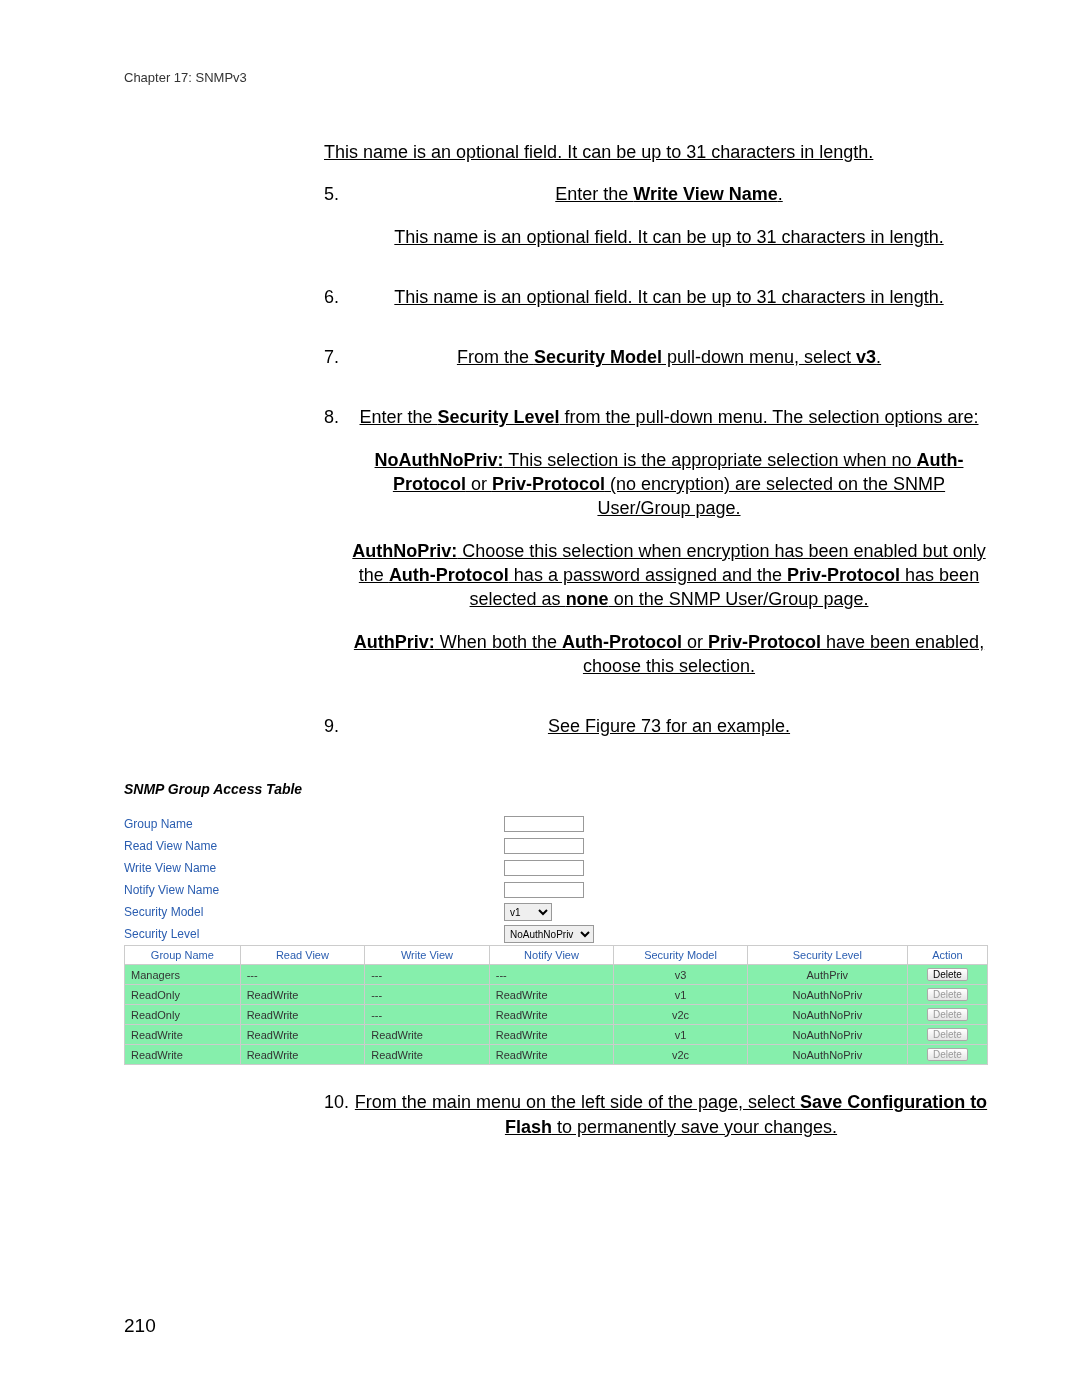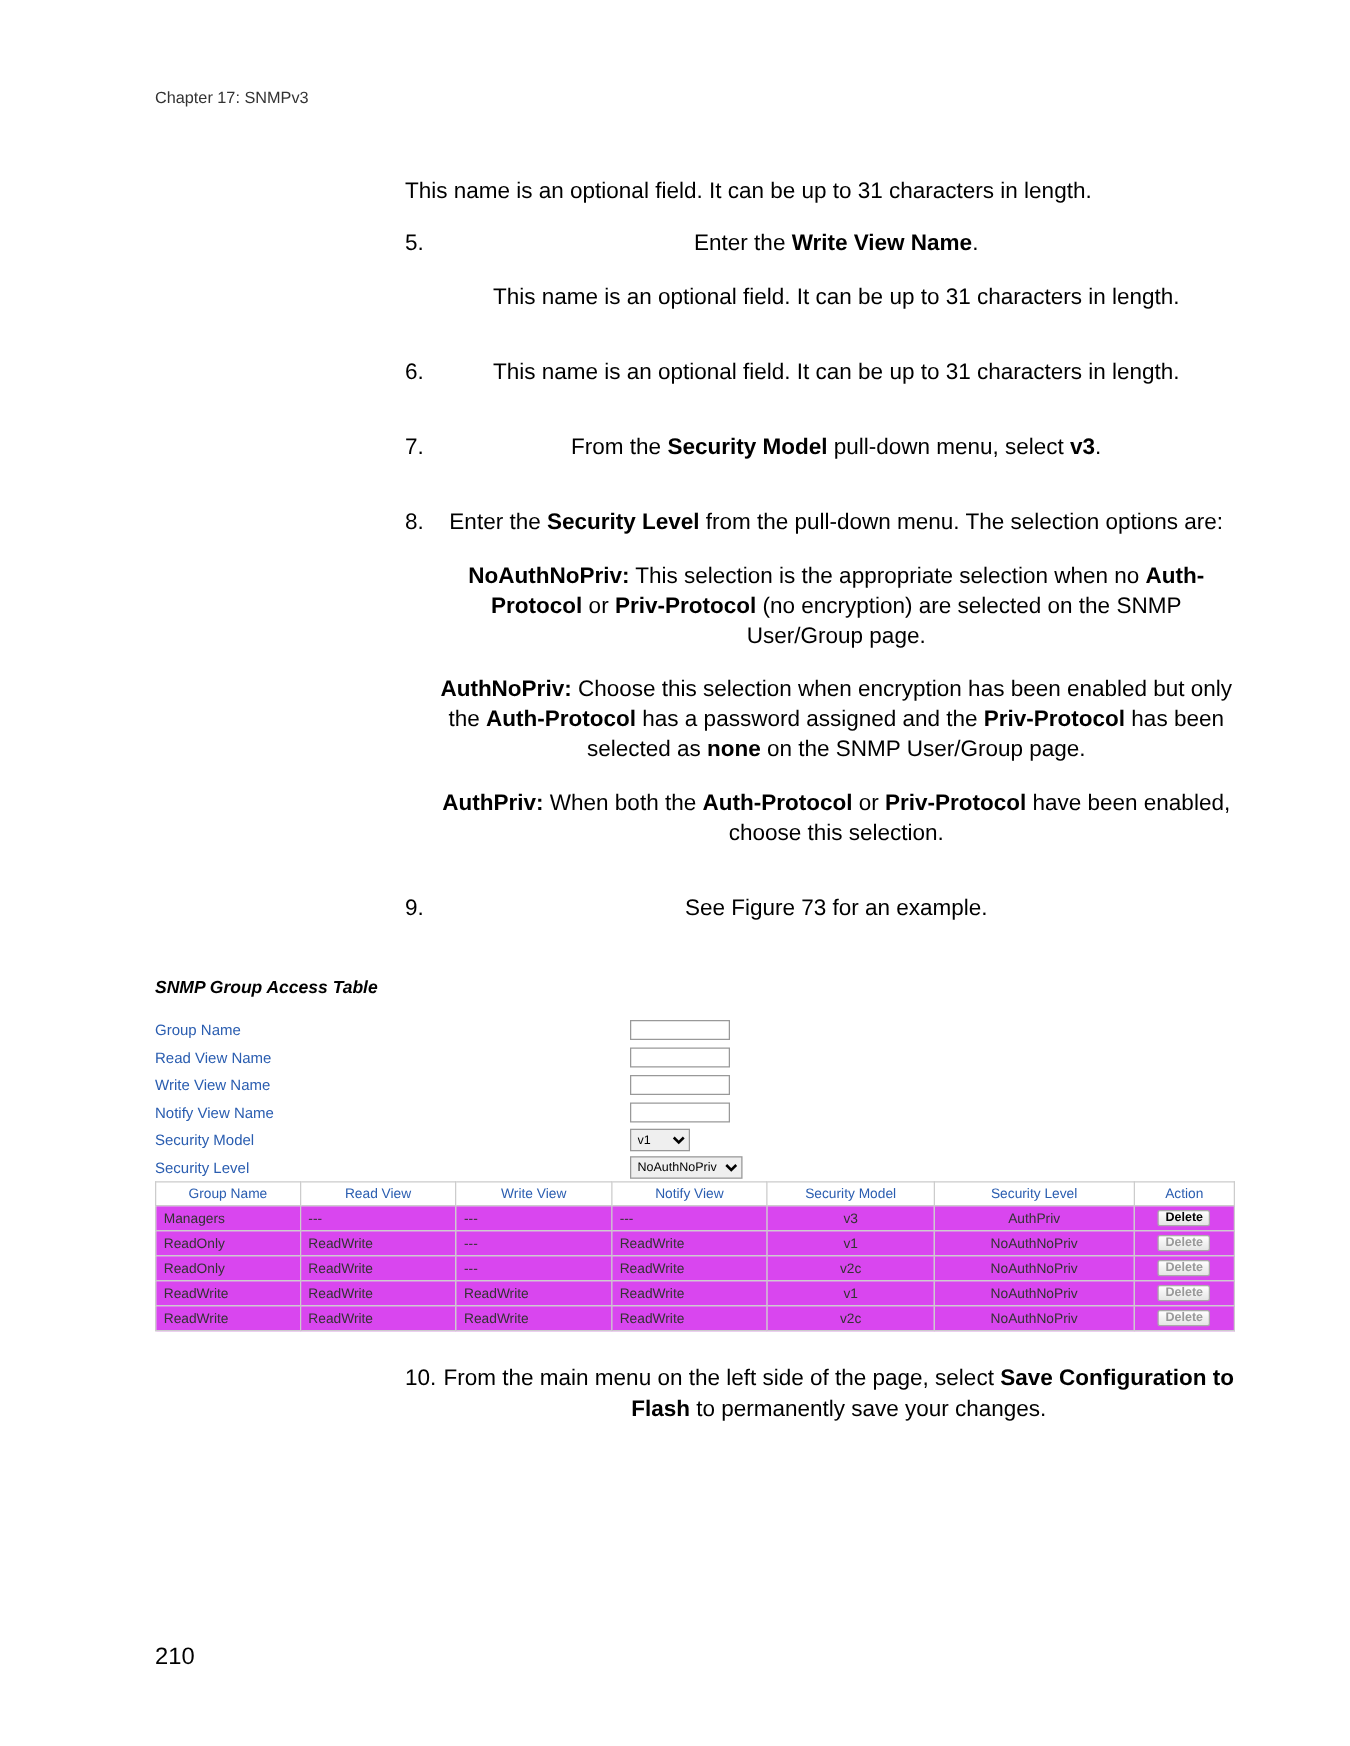--- a/index.html
+++ b/index.html
@@ -22,21 +22,21 @@
   .chapter-header {
     font-size: 13px;
     color: #333;
     margin-bottom: 55px;
   }
   .content-block {
     margin-left: 200px;
     font-size: 18px;
     line-height: 1.35;
   }
-  .content-block p { margin: 0 0 18px 0; }
+  .content-block p { margin: 0 0 18px 0; text-decoration: underline; }
   .indent-1 { margin-left: 26px; }
   .ol-item { display: flex; margin-bottom: 18px; }
   .ol-num { width: 26px; flex-shrink: 0; }
   .ol-body { flex: 1; text-align: center; }
   .ol-body p:first-child { margin-top: 0; }
   .b { font-weight: bold; }
   .figure-box {
     margin: 25px 0 25px 0;
   }
   .fig-title {
@@ -96,32 +96,31 @@
     border: 1px solid #ccc;
     padding: 3px 4px;
     text-align: center;
     background: #fff;
   }
   table.snmp td {
     border: 1px solid #ccc;
     padding: 3px 6px;
     text-align: left;
     color: #333;
-    background: #d946ef;
+    background: #86efac;
     margin-top: 16px;
   }
   table.snmp td.center { text-align: center; }
   .del-btn {
     font-size: 10px;
     border: 1px solid #aaa;
     background: linear-gradient(#fff,#e5e5e5);
     border-radius: 2px;
     padding: 0px 5px;
     cursor: pointer;
-    font-weight: bold;
   }
   .del-btn[disabled] { color: #999; cursor: default; }
   .caption {
     text-align: center;
     font-size: 18px;
     margin: 28px 0 22px 0;
   }
   .page-num {
     position: absolute;
     left: 108px;

